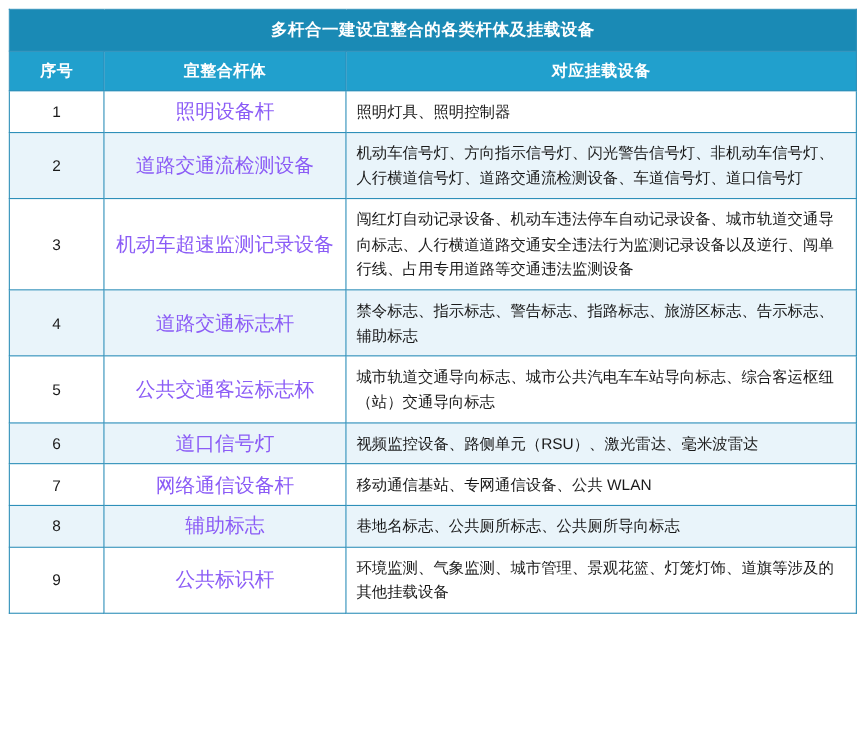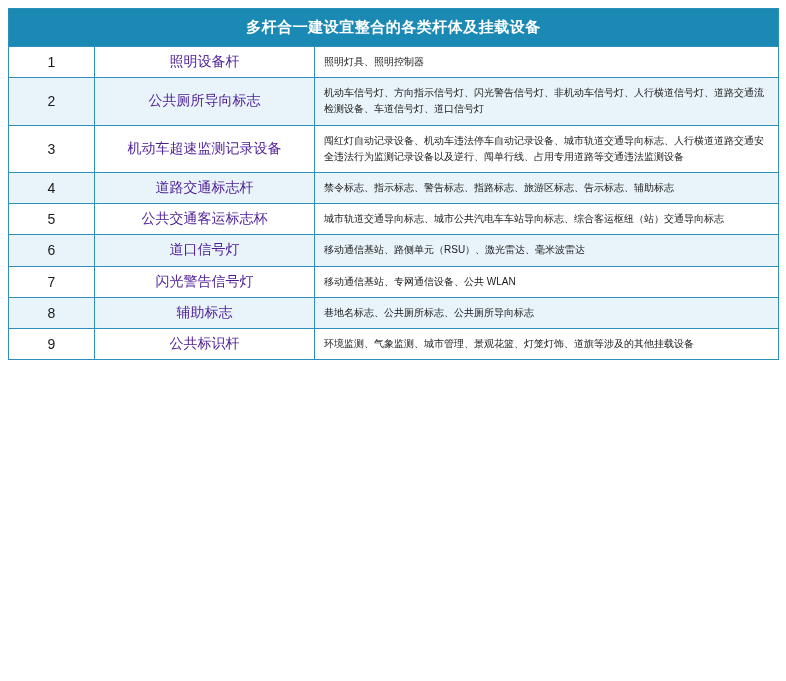--- a/index.html
+++ b/index.html
@@ -49,27 +49,27 @@
     letter-spacing: 0.5px;
   }
   td.idx {
     text-align: center;
     font-size: 14px;
     color: #1a1a1a;
     padding: 6px 4px;
   }
   td.pole {
     text-align: center;
-    font-size: 14px;
-    color: #4c1d95;
+    font-size: 18px;
+    color: #8b5cf6;
     padding: 6px 8px;
   }
   td.equip {
     text-align: left;
-    font-size: 10px;
+    font-size: 14px;
     color: #1a1a1a;
     padding: 7px 9px;
     line-height: 1.62;
   }
   tr.alt td {
     background: #e9f4fa;
   }
   tr.plain td {
     background: #ffffff;
   }
@@ -84,54 +84,59 @@
   <table class="pole-table">
     <colgroup>
       <col class="c1">
       <col class="c2">
       <col class="c3">
     </colgroup>
     <tbody>
       <tr>
         <td class="title-cell" colspan="3">多杆合一建设宜整合的各类杆体及挂载设备</td>
       </tr>
+      <tr>
+        <th class="header-cell">序号</th>
+        <th class="header-cell">宜整合杆体</th>
+        <th class="header-cell">对应挂载设备</th>
+      </tr>
 
       <tr class="plain">
         <td class="idx">1</td>
         <td class="pole">照明设备杆</td>
         <td class="equip">照明灯具、照明控制器</td>
       </tr>
       <tr class="alt">
         <td class="idx">2</td>
-        <td class="pole">公共厕所导向标志</td>
+        <td class="pole">道路交通流检测设备</td>
         <td class="equip">机动车信号灯、方向指示信号灯、闪光警告信号灯、非机动车信号灯、人行横道信号灯、道路交通流检测设备、车道信号灯、道口信号灯</td>
       </tr>
       <tr class="plain">
         <td class="idx">3</td>
         <td class="pole">机动车超速监测记录设备</td>
         <td class="equip">闯红灯自动记录设备、机动车违法停车自动记录设备、城市轨道交通导向标志、人行横道道路交通安全违法行为监测记录设备以及逆行、闯单行线、占用专用道路等交通违法监测设备</td>
       </tr>
       <tr class="alt">
         <td class="idx">4</td>
         <td class="pole">道路交通标志杆</td>
         <td class="equip">禁令标志、指示标志、警告标志、指路标志、旅游区标志、告示标志、辅助标志</td>
       </tr>
       <tr class="plain">
         <td class="idx">5</td>
         <td class="pole">公共交通客运标志杯</td>
         <td class="equip">城市轨道交通导向标志、城市公共汽电车车站导向标志、综合客运枢纽（站）交通导向标志</td>
       </tr>
       <tr class="alt">
         <td class="idx">6</td>
         <td class="pole">道口信号灯</td>
-        <td class="equip">移动通信基站、路侧单元（RSU）、激光雷达、毫米波雷达</td>
+        <td class="equip">视频监控设备、路侧单元（RSU）、激光雷达、毫米波雷达</td>
       </tr>
       <tr class="plain">
         <td class="idx">7</td>
-        <td class="pole">闪光警告信号灯</td>
+        <td class="pole">网络通信设备杆</td>
         <td class="equip">移动通信基站、专网通信设备、公共 WLAN</td>
       </tr>
       <tr class="alt">
         <td class="idx">8</td>
         <td class="pole">辅助标志</td>
         <td class="equip">巷地名标志、公共厕所标志、公共厕所导向标志</td>
       </tr>
       <tr class="plain">
         <td class="idx">9</td>
         <td class="pole">公共标识杆</td>

